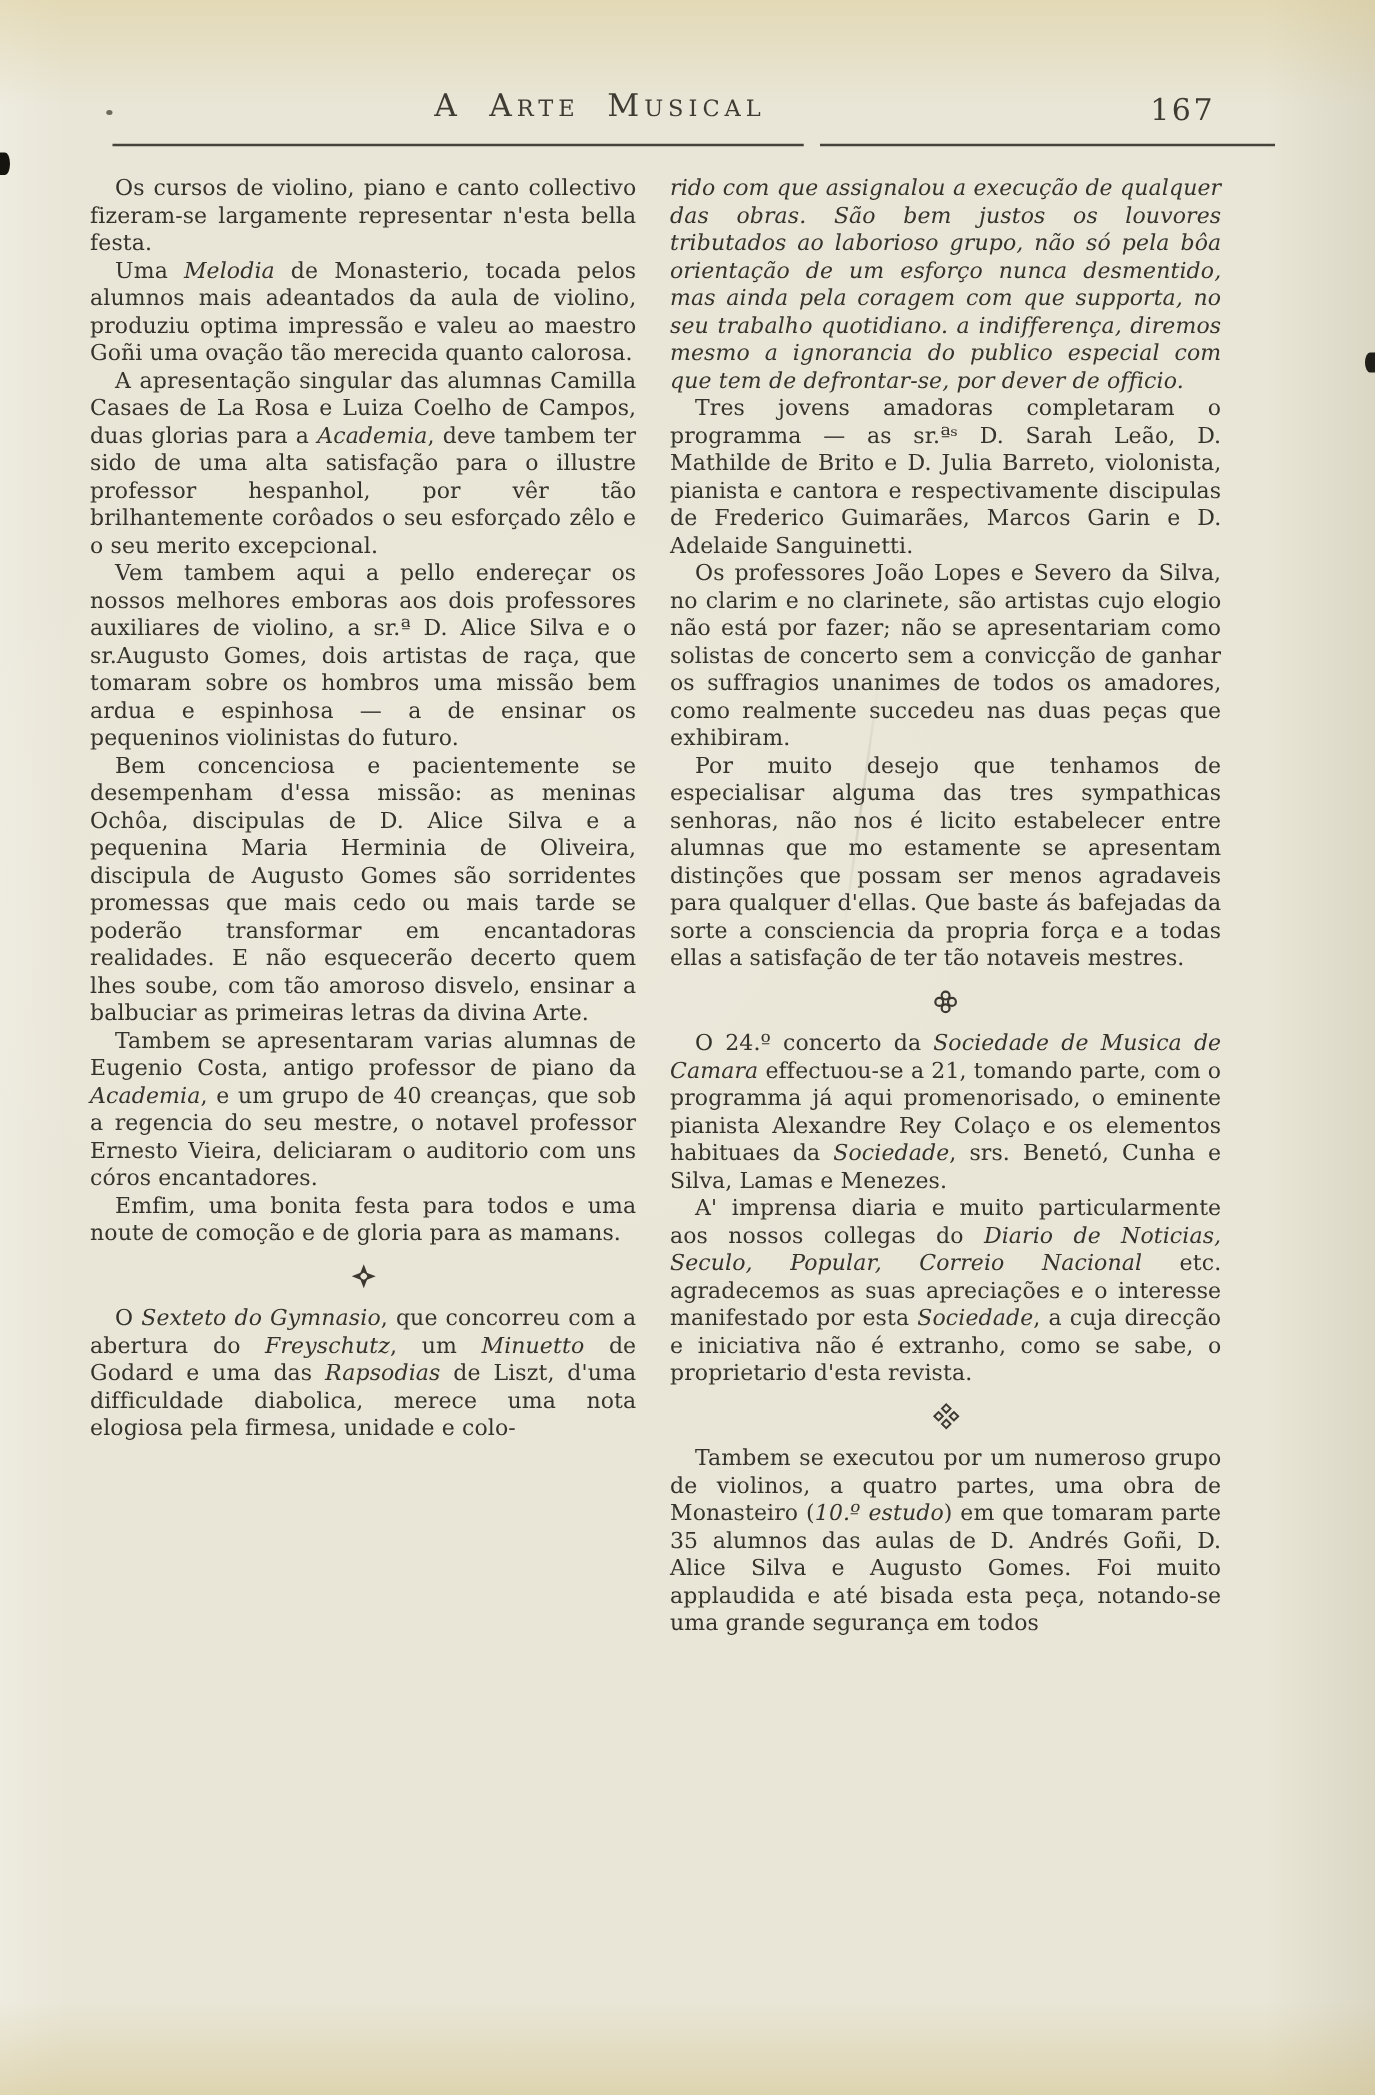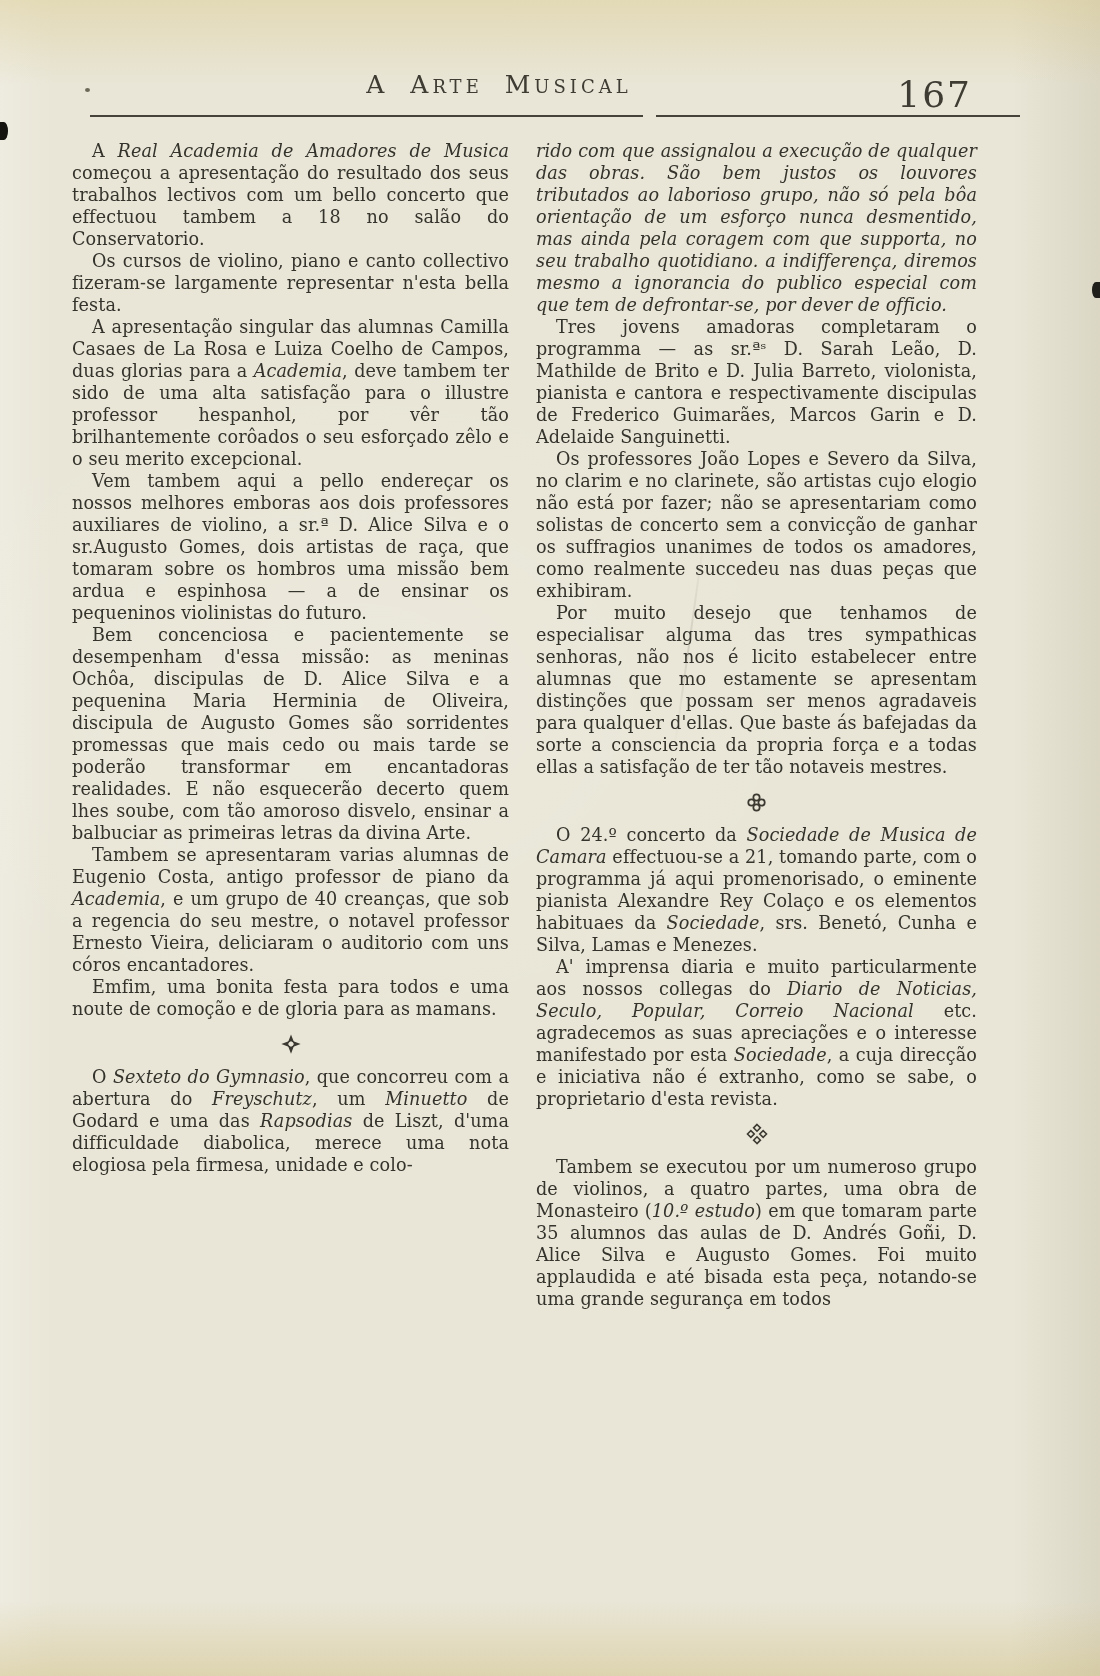--- a/index.html
+++ b/index.html
@@ -9,26 +9,26 @@
     background-image:
       linear-gradient(to bottom, rgba(216,196,128,0.38), rgba(216,196,128,0) 85px),
       linear-gradient(to top, rgba(205,186,120,0.42), rgba(205,186,120,0) 75px),
       linear-gradient(to right, rgba(255,255,255,0.22), rgba(255,255,255,0) 55px, rgba(255,255,255,0) 92%, rgba(135,122,84,0.14)),
       radial-gradient(ellipse 700px 500px at 32% 42%, rgba(255,255,255,0.14), rgba(255,255,255,0) 70%);
     font-family:"DejaVu Serif", serif;
     color:#34332c;
   }
   .page{position:absolute;inset:0;}
   .page-title{
-    position:absolute;left:294px;top:70px;width:410px;text-align:center;
+    position:absolute;left:275px;top:70px;width:410px;text-align:center;
     font-variant:small-caps;font-size:25px;letter-spacing:4px;word-spacing:10px;
     color:#3e3c33;
   }
   .page-number{
-    position:absolute;top:74px;right:128px;font-size:36px;color:#3e3c33;letter-spacing:2px;
+    position:absolute;top:74px;right:128px;font-size:24px;color:#3e3c33;letter-spacing:2px;
   }
   .header-rule{position:absolute;top:115px;left:90px;width:930px;height:2px;}
   .header-rule .seg1{position:absolute;left:0;top:0;width:553px;height:2px;background:#46443a;}
   .header-rule .seg2{position:absolute;left:566px;top:0;width:364px;height:2px;background:#46443a;}
   .column{position:absolute;top:140px;font-size:17.6px;line-height:22px;text-align:justify;letter-spacing:0.1px;}
   .col-left{left:72px;width:437px;}
   .col-right{left:536px;width:441px;}
   .para{margin:0;text-indent:20px;}
   .para.noindent{text-indent:0;font-style:italic;}
   .ornament{text-align:center;margin:11px 0;height:24px;line-height:24px;}
@@ -46,22 +46,22 @@
 
 <div class="page">
   <div class="page-title">A Arte Musical</div>
   <div class="page-number">167</div>
   <div class="header-rule">
     <span class="seg1"></span>
     <span class="seg2"></span>
   </div>
 
   <div class="column col-left" id="col-left">
-      <p class="para"><span>A </span><i>Real Academia de Amadores de Musica</i><span> começou a apresentação do resultado dos seus trabalhos lectivos com um bello concerto que effectuou tambem a 18 no salão do Conservatorio.</span></p>
       <p class="para"><span>Os cursos de violino, piano e canto collectivo fizeram-se largamente representar n'esta bella festa.</span></p>
+      <p class="para"><span>Uma </span><i>Melodia</i><span> de Monasterio, tocada pelos alumnos mais adeantados da aula de violino, produziu optima impressão e valeu ao maestro Goñi uma ovação tão merecida quanto calorosa.</span></p>
       <p class="para"><span>A apresentação singular das alumnas Camilla Casaes de La Rosa e Luiza Coelho de Campos, duas glorias para a </span><i>Academia</i><span>, deve tambem ter sido de uma alta satisfação para o illustre professor hespanhol, por vêr tão brilhantemente corôados o seu esforçado zêlo e o seu merito excepcional.</span></p>
       <p class="para"><span>Vem tambem aqui a pello endereçar os nossos melhores emboras aos dois professores auxiliares de violino, a sr.ª D. Alice Silva e o sr.Augusto Gomes, dois artistas de raça, que tomaram sobre os hombros uma missão bem ardua e espinhosa — a de ensinar os pequeninos violinistas do futuro.</span></p>
       <p class="para"><span>Bem concenciosa e pacientemente se desempenham d'essa missão: as meninas Ochôa, discipulas de D. Alice Silva e a pequenina Maria Herminia de Oliveira, discipula de Augusto Gomes são sorridentes promessas que mais cedo ou mais tarde se poderão transformar em encantadoras realidades. E não esquecerão decerto quem lhes soube, com tão amoroso disvelo, ensinar a balbuciar as primeiras letras da divina Arte.</span></p>
       <p class="para"><span>Tambem se apresentaram varias alumnas de Eugenio Costa, antigo professor de piano da </span><i>Academia</i><span>, e um grupo de 40 creanças, que sob a regencia do seu mestre, o notavel professor Ernesto Vieira, deliciaram o auditorio com uns córos encantadores.</span></p>
       <p class="para"><span>Emfim, uma bonita festa para todos e uma noute de comoção e de gloria para as mamans.</span></p>
       <div class="ornament"><svg width="22" height="22" viewBox="0 0 24 24">
           <g fill="#3b3931">
             <path d="M12 1.5 L15.6 10.8 L12 8.9 L8.4 10.8 Z"></path>
             <path d="M12 1.5 L15.6 10.8 L12 8.9 L8.4 10.8 Z" transform="rotate(90 12 12)"></path>
             <path d="M12 1.5 L15.6 10.8 L12 8.9 L8.4 10.8 Z" transform="rotate(180 12 12)"></path>

